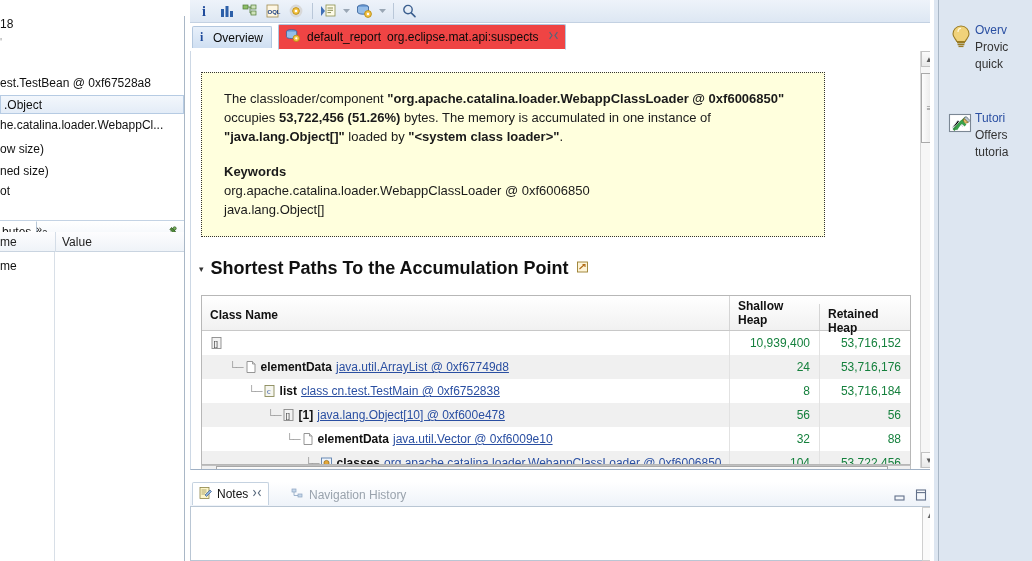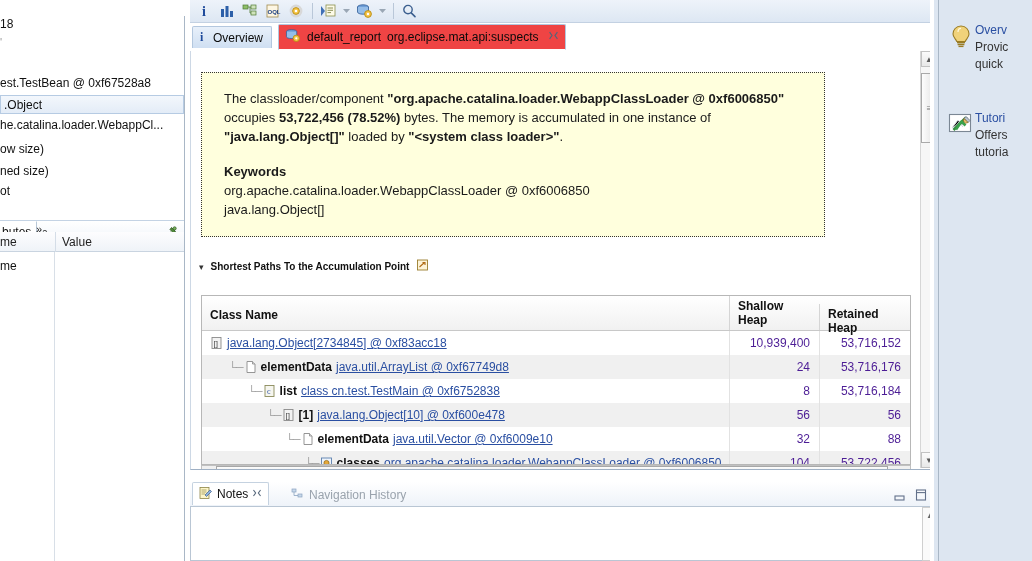--- a/index.html
+++ b/index.html
@@ -125,21 +125,21 @@
   }
   #desc-box b { font-weight: bold; }
   #desc-keywords-title { font-weight: bold; margin-top: 16px; }
   #desc-kw1, #desc-kw2 { font-size: 13px; }
 
   
   #section-head {
     position: absolute; left: 8px; top: 207px; display: flex; align-items: center; gap: 7px;
   }
   #section-head .twisty { color: #333; font-size: 9px; }
-  #section-head .shead-text { font-weight: bold; font-size: 10px; color: #111; }
+  #section-head .shead-text { font-weight: bold; font-size: 18px; color: #111; }
 
   
   #paths-table {
     position: absolute; left: 10px; top: 244px; width: 710px; height: 170px;
     border: 1px solid #b7b7b7; background: #ffffff; overflow: hidden;
   }
   .ptbl-header {
     display: flex; height: 35px;
     background: linear-gradient(#ffffff,#f1f1f1);
     border-bottom: 1px solid #c8c8c8;
@@ -147,21 +147,21 @@
   }
   .ptbl-header .th { padding: 3px 8px 0 8px; position: relative; }
   .ptbl-header .th + .th { border-left: 1px solid #d5d5d5; }
   .th-cls  { width: 527px; display:flex; align-items:center; }
   .th-sh   { width: 90px; }
   .th-rt   { width: 91px; margin-top: 8px; }
   .ptbl-row { display: flex; height: 24px; align-items: center; font-size: 12px; }
   .ptbl-row.odd  { background: #ffffff; }
   .ptbl-row.even { background: #f0f0f0; }
   .td-cls { width: 527px; display: flex; align-items: center; height: 24px; padding-left: 8px; overflow: hidden; white-space: nowrap; }
-  .td-num { width: 90px; text-align: right; padding-right: 9px; color: #4c1d95; border-left: 1px solid #e2e2e2; height:24px; line-height:24px;}
+  .td-num { width: 90px; text-align: right; padding-right: 9px; color: #15803d; border-left: 1px solid #e2e2e2; height:24px; line-height:24px;}
   .td-num.last { width: 91px; }
   .tree-guide { display:inline-block; color:#9a9a9a; font-size:11px; letter-spacing:-1px; margin-right:1px; }
   .lnk { color: #2a4fa2; text-decoration: underline; }
   .bold-field { font-weight: bold; color: #111; margin-right: 4px; }
 
   
   #tbl-hscroll {
     position: absolute; left: 10px; top: 414px; width: 710px; height: 15px;
     background: #f0f0f0; border: 1px solid #c0c0c0; display: flex; align-items: center;
   }
@@ -385,21 +385,21 @@
           </svg>
         </span>
       </div>
       <div id="editor-tabs-underline"></div>
     </div>
 
     <div id="editor-body">
 
       <div id="desc-box">
         <div>
-          <span>The classloader/component </span><b>"org.apache.catalina.loader.WebappClassLoader @ 0xf6006850"</b><span> occupies </span><b>53,722,456 (78.52%)</b><span> bytes. The memory is accumulated in one instance of </span><b>"java.lang.Object[]"</b><span> loaded by </span><b>"&lt;system class loader&gt;"</b><span>.</span>
+          <span>The classloader/component </span><b>"org.apache.catalina.loader.WebappClassLoader @ 0xf6006850"</b><span> occupies </span><b>53,722,456 (51.26%)</b><span> bytes. The memory is accumulated in one instance of </span><b>"java.lang.Object[]"</b><span> loaded by </span><b>"&lt;system class loader&gt;"</b><span>.</span>
         </div>
         <div id="desc-keywords-title">Keywords</div>
         <div id="desc-kw1">org.apache.catalina.loader.WebappClassLoader @ 0xf6006850</div>
         <div id="desc-kw2">java.lang.Object[]</div>
       </div>
 
       <div id="section-head">
         <span class="twisty">▾</span>
         <span class="shead-text">Shortest Paths To the Accumulation Point</span>
         <span>
@@ -424,21 +424,20 @@
         </div>
         <div id="table-rows">
             <div class="ptbl-row odd">
               <div class="td-cls" style="padding-left: 8px;">
                 <span style="display: inline-flex; margin-right: 4px; flex: 0 0 auto;">
                   <svg width="13" height="14" viewBox="0 0 13 14">
                     <rect x="2" y="1.5" width="9" height="11" fill="#f3f3f3" stroke="#8a8a8a" stroke-width="0.9"></rect>
                     <text x="3.6" y="10" font-family="Liberation Sans, sans-serif" font-size="8" fill="#444">[]</text>
                   </svg>
                 </span>
-                <span class="lnk">java.lang.Object[2734845] @ 0xf83acc18</span>
               </div>
               <div class="td-num">10,939,400</div>
               <div class="td-num last">53,716,152</div>
             </div>
             <div class="ptbl-row even">
               <div class="td-cls" style="padding-left: 27px;">
                 <span class="tree-guide">└─</span>
                 <span style="display: inline-flex; margin-right: 4px; flex: 0 0 auto;">
                   <svg width="13" height="14" viewBox="0 0 13 14">
                     <path d="M3 1.5 H8.5 L11 4 V12.5 H3 Z" fill="#ffffff" stroke="#8a8a8a" stroke-width="0.9"></path>

